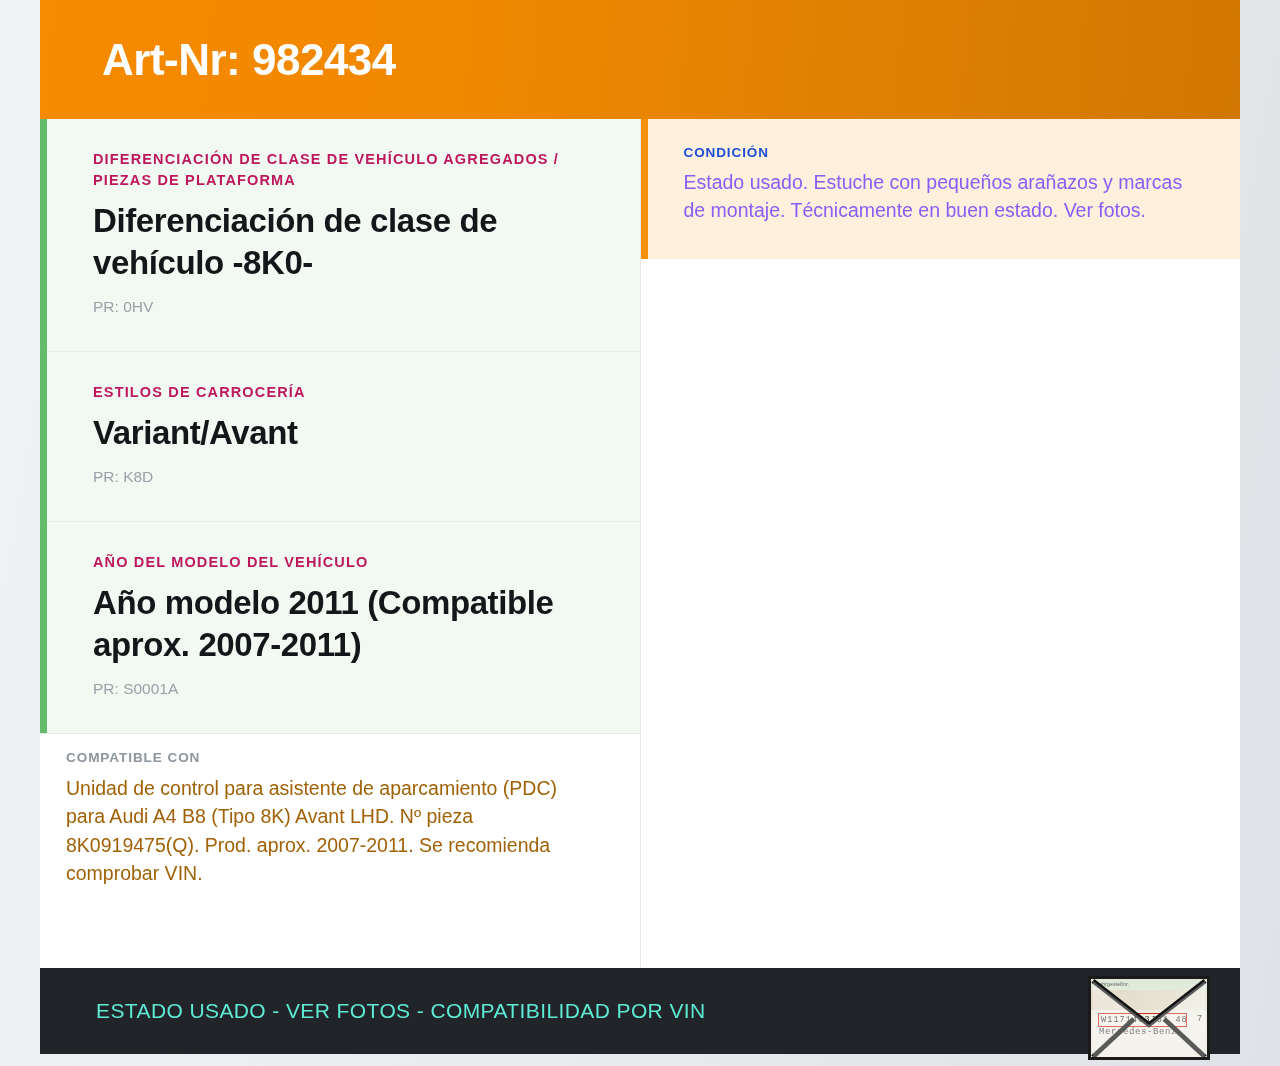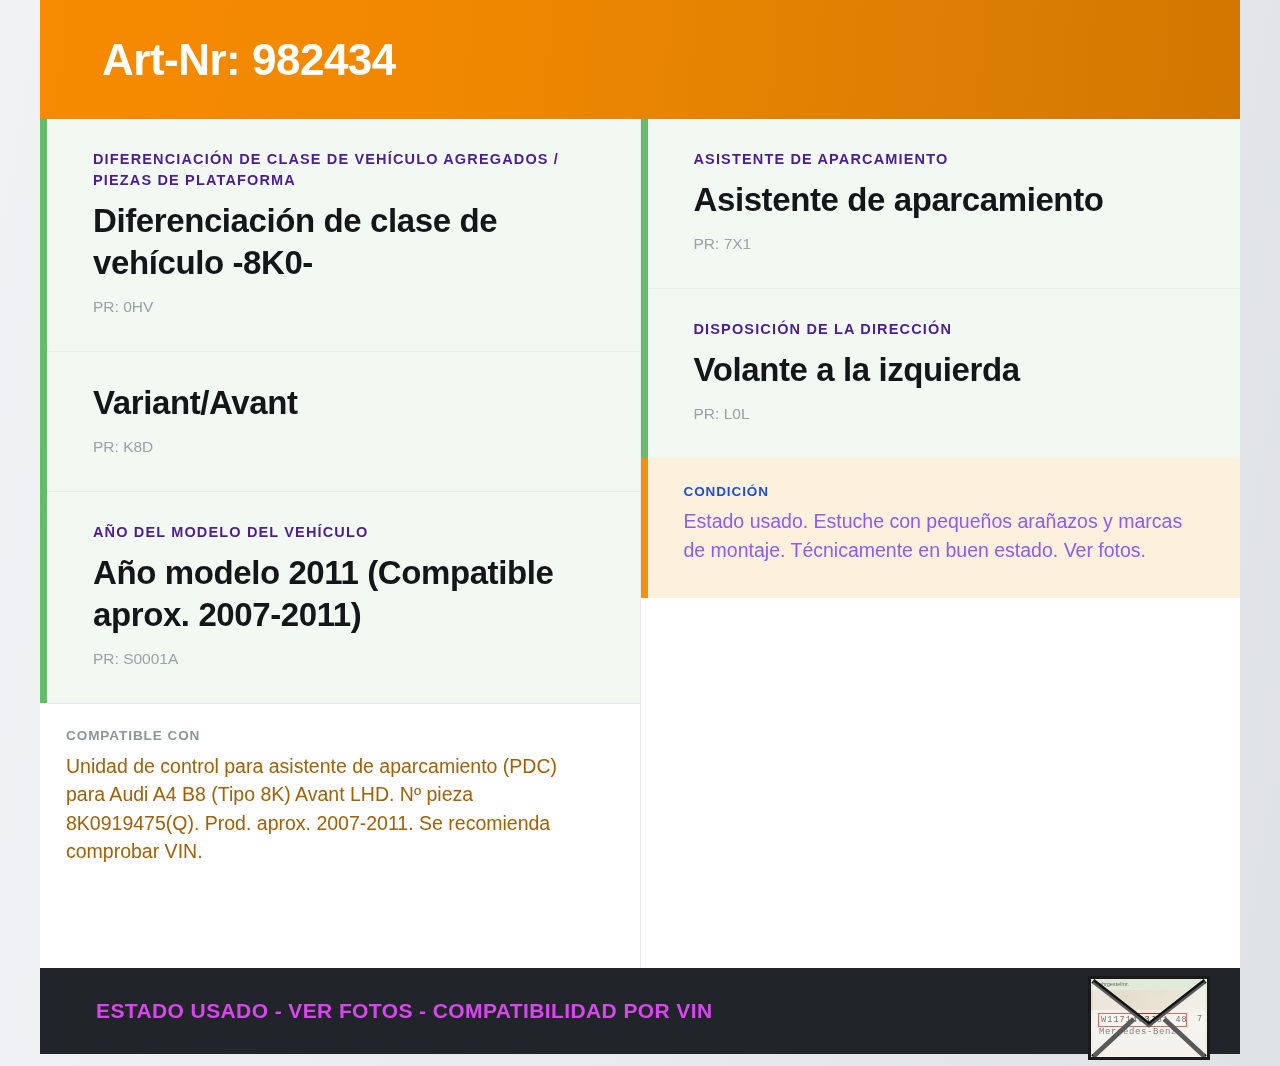--- a/index.html
+++ b/index.html
@@ -72,21 +72,21 @@
   .spec-card {
     padding: 30px 46px 34px 46px;
     border-bottom: 1px solid #e6ece6;
   }
   .spec-card:last-child { border-bottom: none; }
 
   .spec-label {
     font-size: 14.5px;
     font-weight: bold;
     letter-spacing: 1.15px;
-    color: #4c1d95;
+    color: #be185d;
     text-transform: uppercase;
     line-height: 1.45;
     margin-bottom: 9px;
   }
 
   .spec-value {
     font-size: 33px;
     font-weight: bold;
     color: #141619;
     line-height: 1.27;
@@ -119,21 +119,21 @@
   .cond-text {
     font-size: 19.5px;
     color: #8b5cf6;
     line-height: 1.46;
   }
 
   
   .compat-block {
     background: #ffffff;
     border-top: 1px solid #e6e8ea;
-    padding: 24px 46px 30px 26px;
+    padding: 16px 46px 30px 26px;
   }
 
   .compat-label {
     font-size: 13.5px;
     font-weight: bold;
     letter-spacing: 0.95px;
     color: #8c949c;
     text-transform: uppercase;
     margin-bottom: 9px;
   }
@@ -152,23 +152,23 @@
   .footer {
     flex: 0 0 86px;
     background: #212529;
     display: flex;
     align-items: center;
     position: relative;
     padding-left: 56px;
   }
 
   .footer-text {
-    color: #d946ef;
+    color: #5eead4;
     font-size: 21px;
-    font-weight: bold;
+    font-weight: normal;
     letter-spacing: 0.4px;
     text-transform: uppercase;
   }
 
   
   .thumb {
     position: absolute;
     right: 30px;
     top: 8px;
     width: 122px;
@@ -249,20 +249,21 @@
 
       <div class="spec-group">
 
         <div class="spec-card">
           <div class="spec-label">DIFERENCIACIÓN DE CLASE DE VEHÍCULO AGREGADOS / PIEZAS DE PLATAFORMA</div>
           <div class="spec-value">Diferenciación de clase de vehículo -8K0-</div>
           <div class="spec-pr">PR: 0HV</div>
         </div>
 
         <div class="spec-card">
+          <div class="spec-label">ESTILOS DE CARROCERÍA</div>
           <div class="spec-value">Variant/Avant</div>
           <div class="spec-pr">PR: K8D</div>
         </div>
 
         <div class="spec-card">
           <div class="spec-label">AÑO DEL MODELO DEL VEHÍCULO</div>
           <div class="spec-value">Año modelo 2011 (Compatible aprox. 2007-2011)</div>
           <div class="spec-pr">PR: S0001A</div>
         </div>
 
@@ -273,35 +274,20 @@
         <div class="compat-text">Unidad de control para asistente de aparcamiento (PDC) para Audi A4 B8 (Tipo 8K) Avant LHD. Nº pieza 8K0919475(Q). Prod. aprox. 2007-2011. Se recomienda comprobar VIN.</div>
       </div>
 
       <div class="filler"></div>
     </div>
 
     <div class="col-divider"></div>
 
     <div class="col col-right">
 
-      <div class="spec-group">
-
-        <div class="spec-card">
-          <div class="spec-label">ASISTENTE DE APARCAMIENTO</div>
-          <div class="spec-value">Asistente de aparcamiento</div>
-          <div class="spec-pr">PR: 7X1</div>
-        </div>
-
-        <div class="spec-card">
-          <div class="spec-label">DISPOSICIÓN DE LA DIRECCIÓN</div>
-          <div class="spec-value">Volante a la izquierda</div>
-          <div class="spec-pr">PR: L0L</div>
-        </div>
-
-      </div>
 
       <div class="cond-block">
         <div class="cond-label">CONDICIÓN</div>
         <div class="cond-text">Estado usado. Estuche con pequeños arañazos y marcas de montaje. Técnicamente en buen estado. Ver fotos.</div>
       </div>
 
       <div class="filler"></div>
     </div>
 
   </div>

